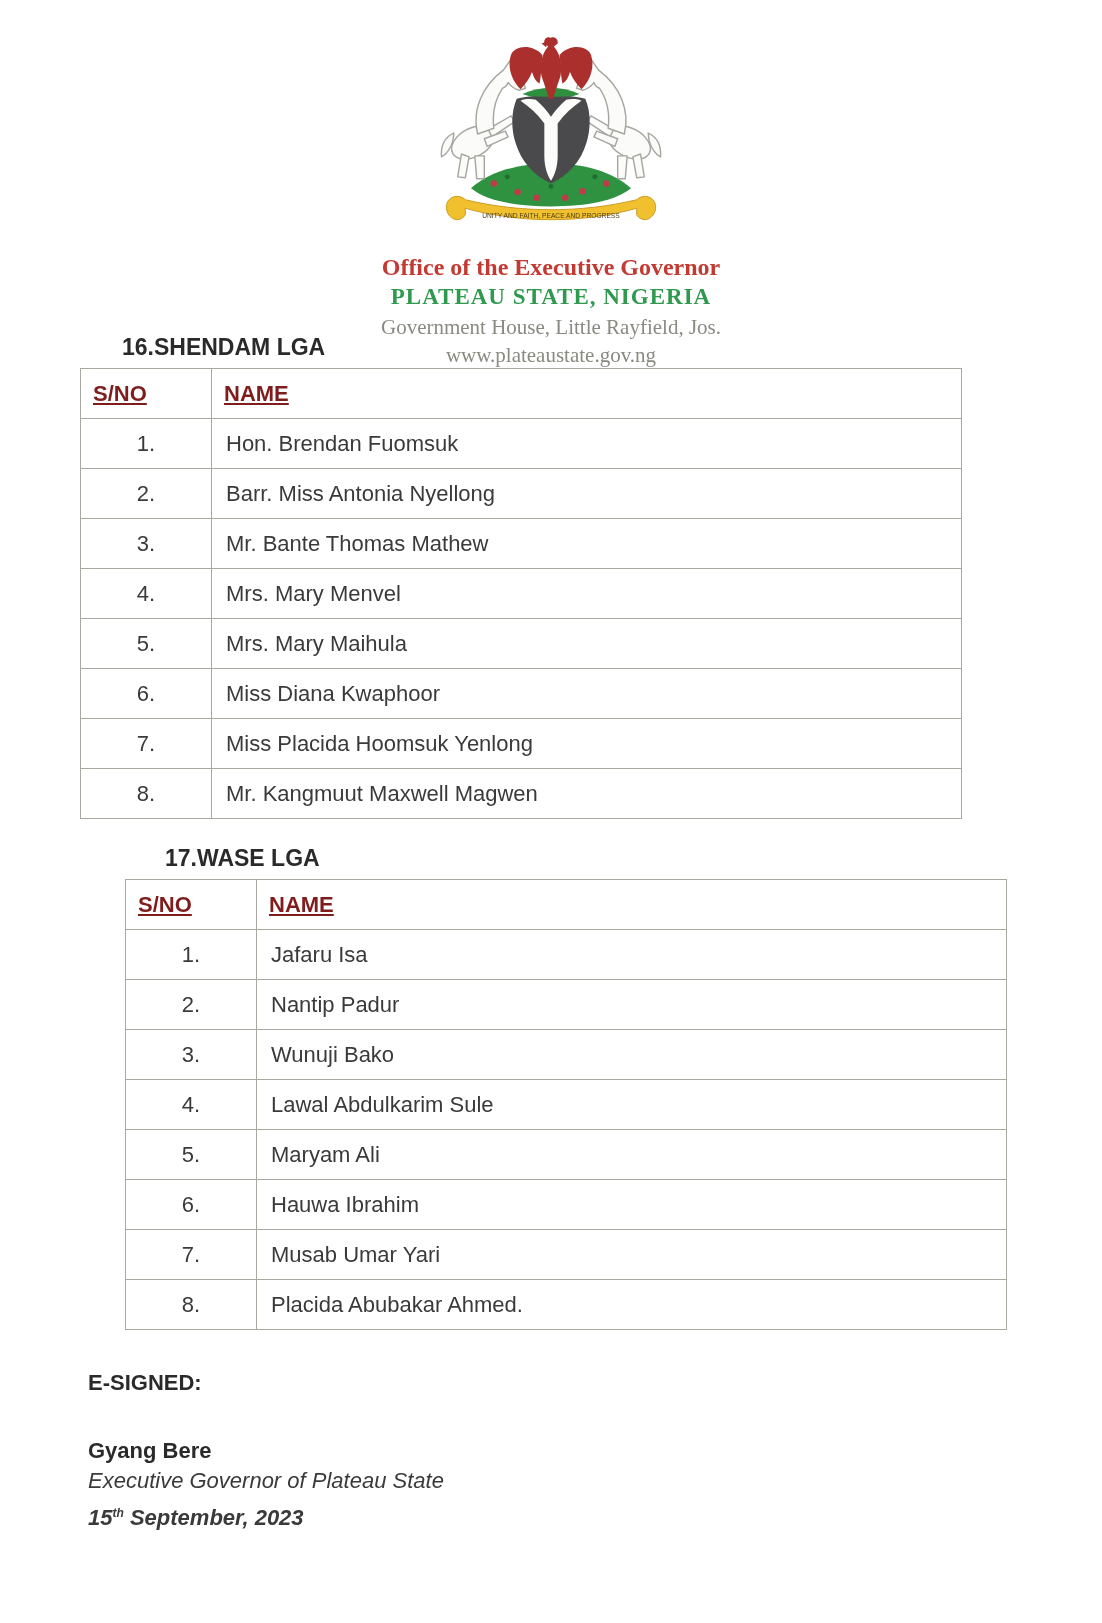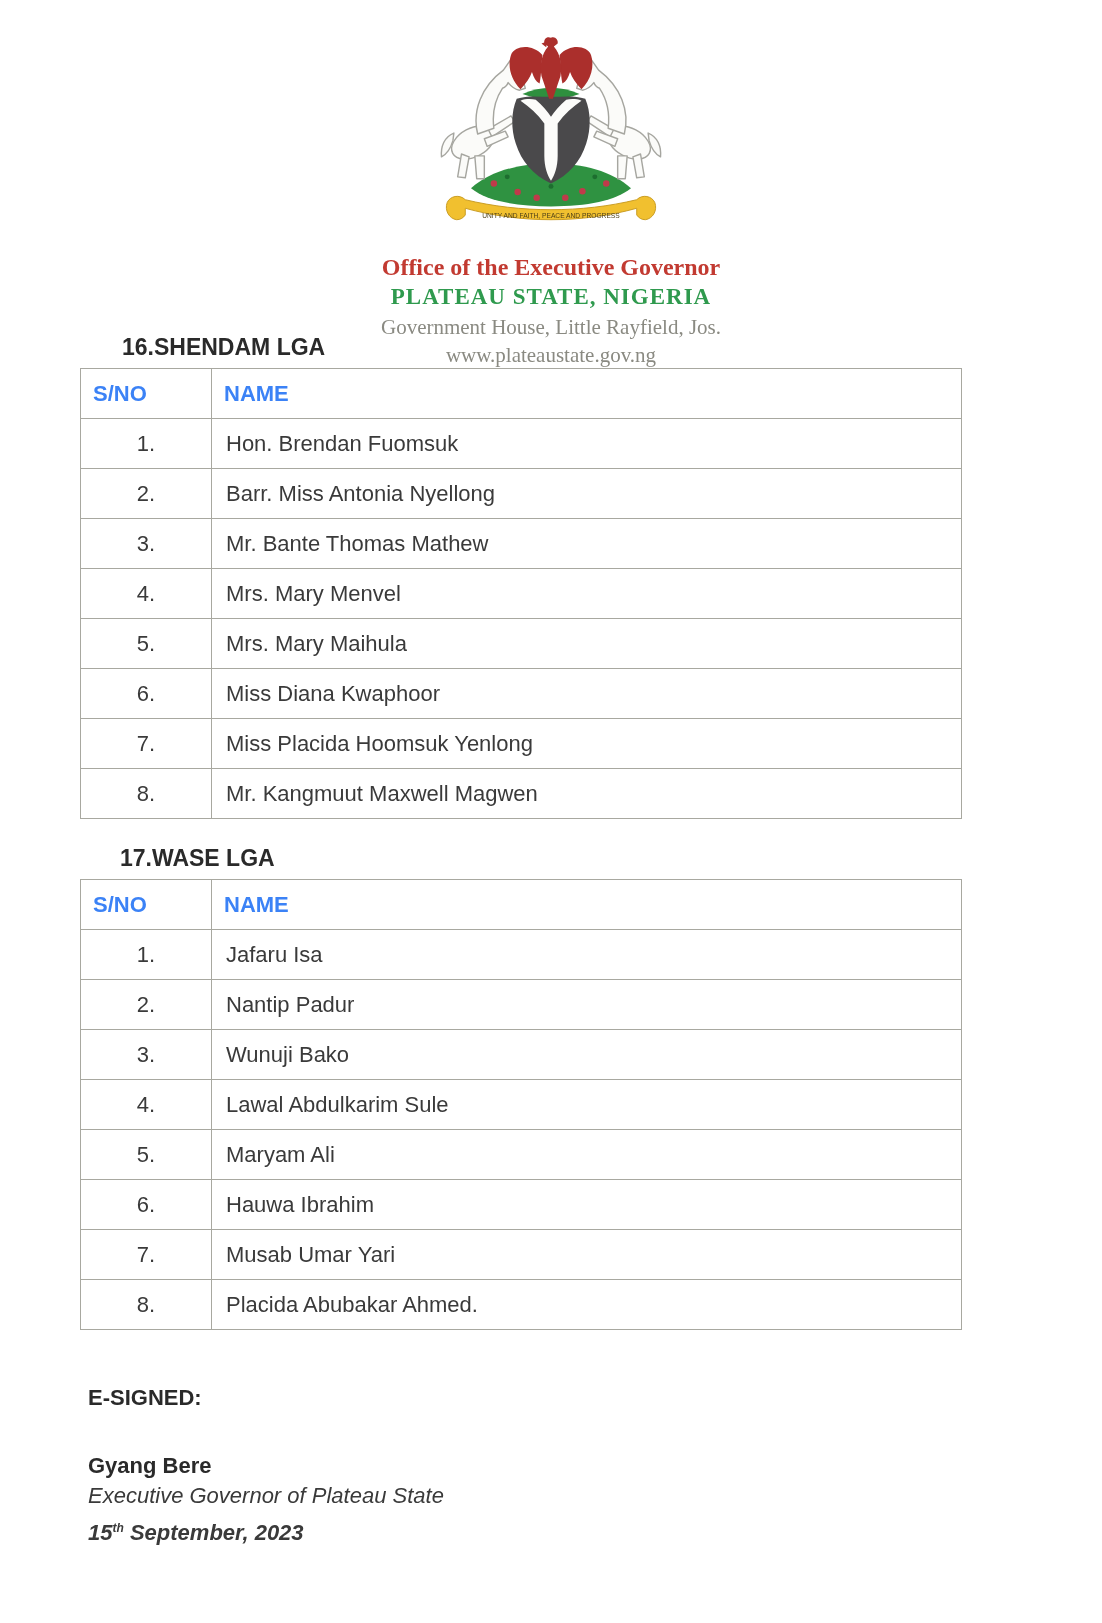--- a/index.html
+++ b/index.html
@@ -18,39 +18,39 @@
   .letterhead { position:absolute; top:34px; left:0; width:100%; text-align:center; }
   .logo { display:block; margin:0 auto; }
   .lh-office  { margin-top:20px;  font-family:"Liberation Serif", serif; font-weight:700; font-size:24px; color:#c23a31; }
   .lh-state   { margin-top:3px;  font-family:"Liberation Serif", serif; font-weight:700; font-size:23px; letter-spacing:1px; color:#2f9a4e; }
   .lh-address { margin-top:5px;  font-family:"Liberation Serif", serif; font-size:21px; color:#8a8a82; }
   .lh-website { margin-top:3px;  font-family:"Liberation Serif", serif; font-size:21px; color:#8a8a82; }
 
   
   .sec { position:absolute; left:80px; width:882px; }
   .sec1 { top:334px; }
-  .sec2 { top:845px; }
+  .sec2 { top:845px;margin-left:45px; }
   .lga-heading { margin:0 0 7px 42px; font-size:23px; font-weight:700; color:#2a2a2a; }
   .sec2 .lga-heading { margin-left:40px; }
 
   table { border-collapse:collapse; width:100%; table-layout:fixed; }
   th, td {
     border:1px solid #a8a8a0;
     height:50px;
     vertical-align:middle;
     font-size:22px;
     padding:0;
   }
-  th { font-weight:700; color:#3b82f6; text-align:left; padding-left:12px; }
+  th { font-weight:700; color:#7f1d1d; text-align:left; padding-left:12px;text-decoration:underline; }
   th.col-no { width:131px; }
   td.cell-no   { text-align:center; color:#3a3a3a; }
   td.cell-name { padding-left:14px; color:#3a3a3a; }
 
   
-  .signature { position:absolute; left:88px; top:1370px;margin-top:15px; }
+  .signature { position:absolute; left:88px; top:1370px; }
   .esigned   { font-size:22px; font-weight:700; color:#2a2a2a; }
   .signer    { margin-top:42px; font-size:22px; font-weight:700; color:#2a2a2a; }
   .sig-title { font-size:22px; font-style:italic; color:#3a3a3a; line-height:33px; }
   .sig-title.first { margin-top:5px; }
   .sig-date  { font-size:22px; font-style:italic; color:#3a3a3a; line-height:33px;font-weight:bold; }
   .sig-date sup { font-size:12px; }
 </style>
 </head>
 <body>
 

